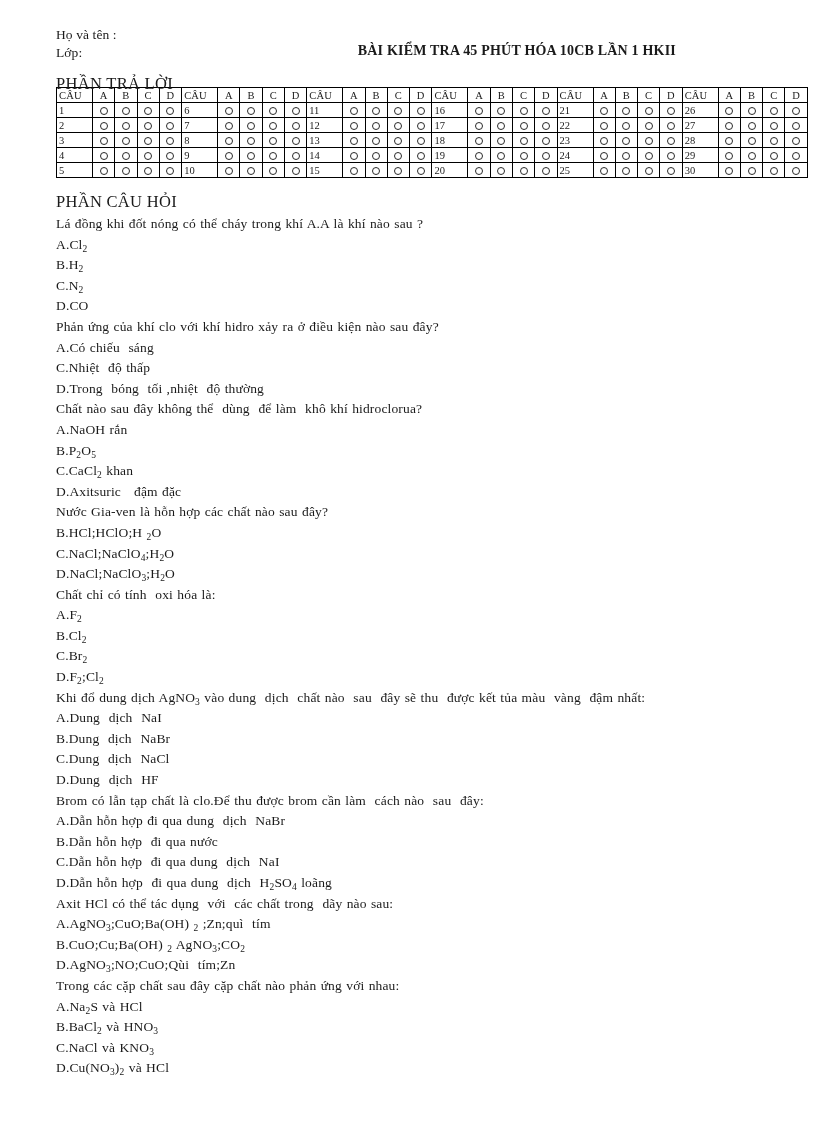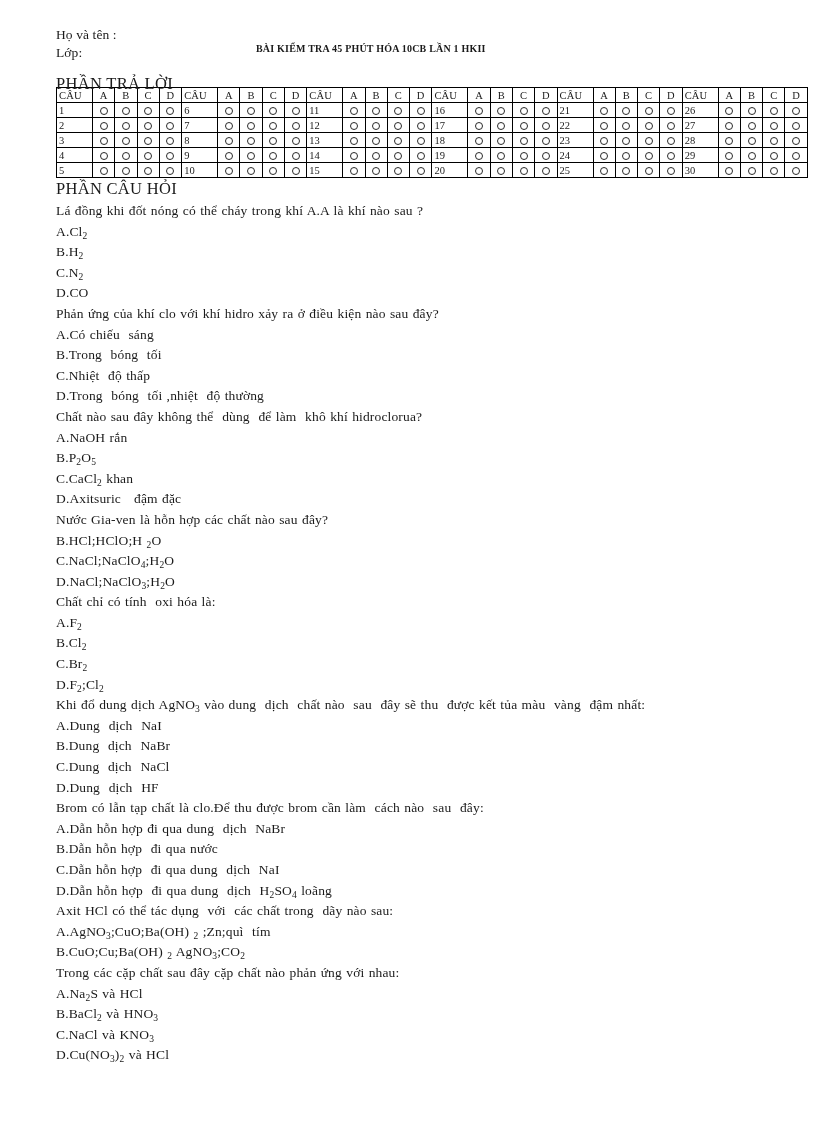--- a/index.html
+++ b/index.html
@@ -31,35 +31,35 @@
     font-size: 13.5px;
     line-height: 18px;
     letter-spacing: 0.1px;
     white-space: pre;
   }
   .doc-title {
     position: absolute;
     left: 200px;
     top: 17px;
     width: 420px;
-    text-align: left;
-    font-size: 10px;
+    text-align: right;
+    font-size: 14px;
     font-weight: bold;
     letter-spacing: 0.2px;
     white-space: nowrap;
   }
   .section-heading {
     font-size: 16.5px;
     line-height: 20px;
     letter-spacing: 0.3px;
     white-space: pre;
     margin: 0;
   }
   .section-heading.answers { margin-top: 12px; }
-  .section-heading.questions { margin-top: 1px; margin-bottom: 1px; }
+  .section-heading.questions { margin-top: 14px; margin-bottom: 1px; }
 
   
   .answer-table {
     border-collapse: collapse;
     margin-top: 3px;
     table-layout: fixed;
     width: 752px;
   }
   .answer-table td, .answer-table th {
     border: 1px solid #000;
@@ -317,21 +317,20 @@
   <div class="section-heading questions">PHẦN CÂU HỎI</div>
 
   <div class="qbody" id="qbody">
       <p class="line">Lá đồng khi đốt nóng có thể cháy trong khí A.A là khí nào sau ?</p>
       <p class="line">A.Cl<sub>2</sub></p>
       <p class="line">B.H<sub>2</sub></p>
       <p class="line">C.N<sub>2</sub></p>
       <p class="line">D.CO</p>
       <p class="line">Phản ứng của khí clo với khí hidro xảy ra ở điều kiện nào sau đây?</p>
       <p class="line">A.Có chiếu  sáng</p>
-      <p class="line">B.Trong  bóng  tối</p>
       <p class="line">C.Nhiệt  độ thấp</p>
       <p class="line">D.Trong  bóng  tối ,nhiệt  độ thường</p>
       <p class="line">Chất nào sau đây không thể  dùng  để làm  khô khí hidroclorua?</p>
       <p class="line">A.NaOH rắn</p>
       <p class="line">B.P<sub>2</sub>O<sub>5</sub></p>
       <p class="line">C.CaCl<sub>2</sub> khan</p>
       <p class="line">D.Axitsuric   đậm đặc</p>
       <p class="line">Nước Gia-ven là hỗn hợp các chất nào sau đây?</p>
       <p class="line">B.HCl;HClO;H <sub>2</sub>O</p>
       <p class="line">C.NaCl;NaClO<sub>4</sub>;H<sub>2</sub>O</p>
@@ -347,20 +346,21 @@
       <p class="line">C.Dung  dịch  NaCl</p>
       <p class="line">D.Dung  dịch  HF</p>
       <p class="line">Brom có lẫn tạp chất là clo.Để thu được brom cần làm  cách nào  sau  đây:</p>
       <p class="line">A.Dẫn hỗn hợp đi qua dung  dịch  NaBr</p>
       <p class="line">B.Dẫn hỗn hợp  đi qua nước</p>
       <p class="line">C.Dẫn hỗn hợp  đi qua dung  dịch  NaI</p>
       <p class="line">D.Dẫn hỗn hợp  đi qua dung  dịch  H<sub>2</sub>SO<sub>4</sub> loãng</p>
       <p class="line">Axit HCl có thể tác dụng  với  các chất trong  dãy nào sau:</p>
       <p class="line">A.AgNO<sub>3</sub>;CuO;Ba(OH) <sub>2</sub> ;Zn;quì  tím</p>
       <p class="line">B.CuO;Cu;Ba(OH) <sub>2</sub> AgNO<sub>3</sub>;CO<sub>2</sub></p>
+      <p class="line">D.AgNO<sub>3</sub>;NO;CuO;Qùi  tím;Zn</p>
       <p class="line">Trong các cặp chất sau đây cặp chất nào phản ứng với nhau:</p>
       <p class="line">A.Na<sub>2</sub>S và HCl</p>
       <p class="line">B.BaCl<sub>2</sub> và HNO<sub>3</sub></p>
       <p class="line">C.NaCl và KNO<sub>3</sub></p>
       <p class="line">D.Cu(NO<sub>3</sub>)<sub>2</sub> và HCl</p>
     </div>
 
 </div>
 
 </body></html>

